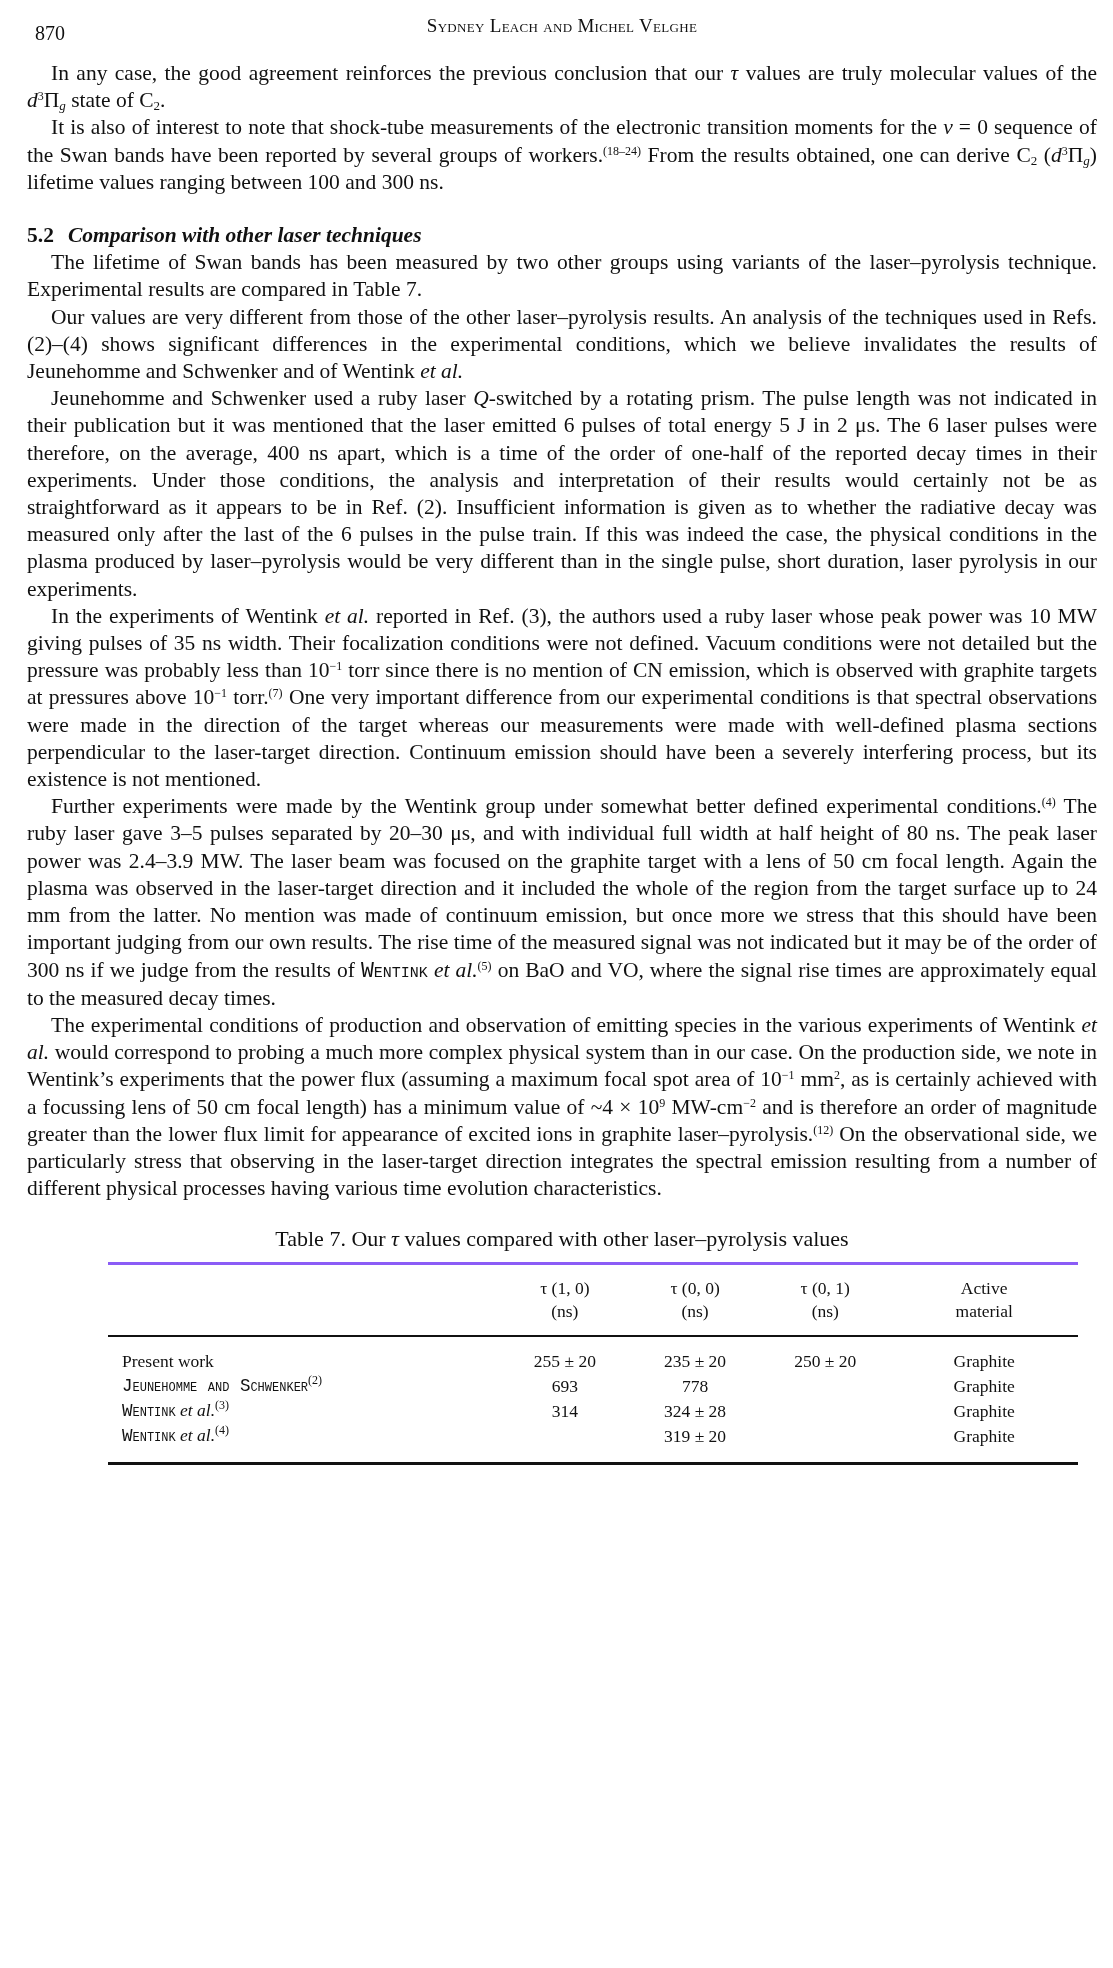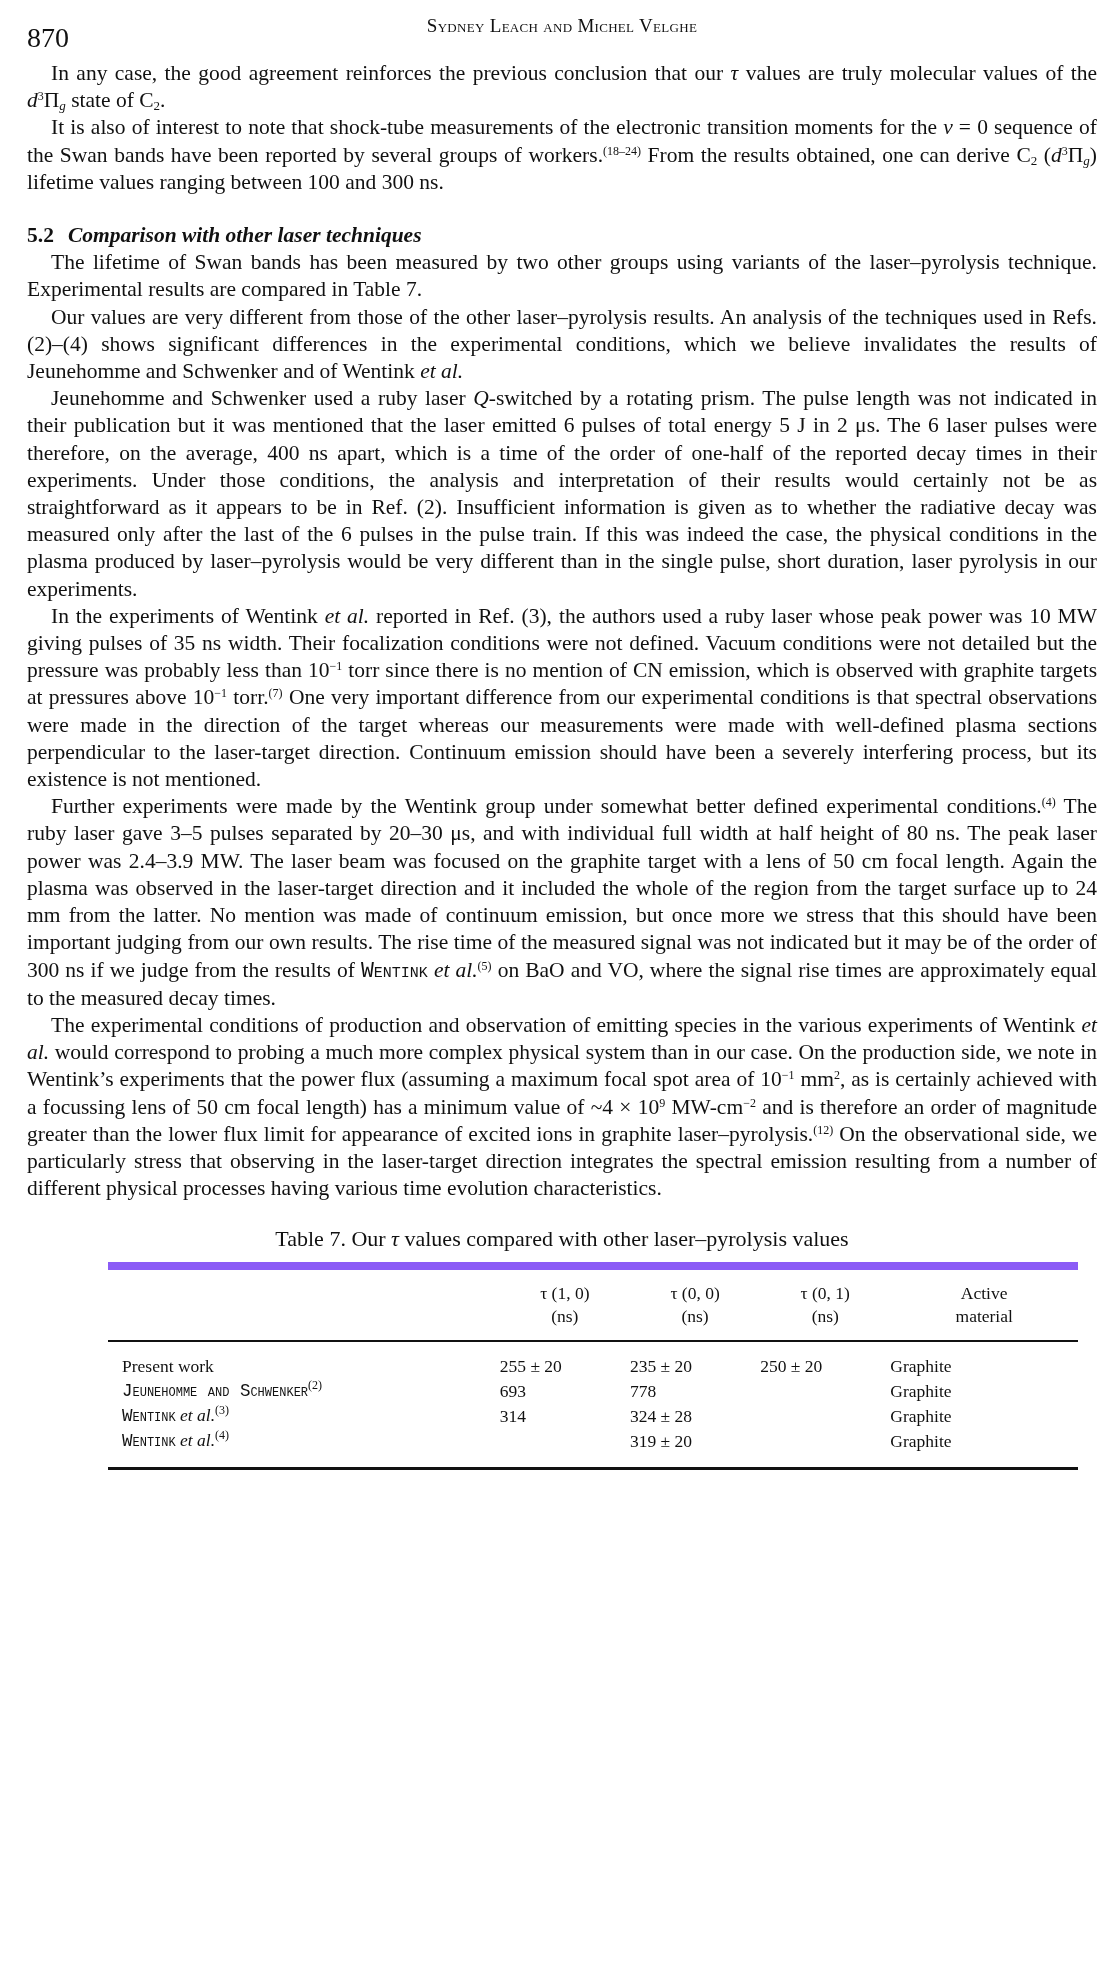--- a/index.html
+++ b/index.html
@@ -3,21 +3,21 @@
 <meta charset="utf-8">
 <style>
   html, body { margin: 0; padding: 0; background: #ffffff; }
   body {
     width: 1113px; height: 1968px; overflow: hidden; position: relative;
     font-family: "Liberation Serif", "DejaVu Serif", serif;
     color: #111111;
   }
   .page { position: absolute; left: 27px; top: 0; width: 1070px; }
   .running-head { position: relative; height: 60px; }
-  .page-number { position: absolute; left: 0; top: 22px; font-size: 28px; }
+  .page-number { position: absolute; left: 8px; top: 22px; font-size: 20px; }
   .running-title {
     position: absolute; left: 0; right: 0; top: 15px; text-align: center;
     font-size: 19px; font-variant: small-caps; letter-spacing: 0.3px;
   }
   .body-text { font-size: 21.5px; line-height: 27.2px; text-align: justify; }
   .para { margin: 0; text-indent: 24px; }
   .gap { height: 26px; }
   .section-heading { margin: 0; font-size: 21.5px; line-height: 27.2px; }
   .section-heading .sec-num { font-style: normal; }
   .section-heading .sec-title { font-style: italic; margin-left: 14px; }
@@ -27,28 +27,28 @@
   .it { font-style: italic; }
 
   .table-caption {
     margin-top: 26px; text-align: center; font-size: 22px; line-height: 22px;
   }
   table.data-table {
     margin: 12px 0 0 81px; width: 970px; border-collapse: collapse;
     font-size: 17.5px;
   }
   table.data-table thead tr.head-row th {
-    border-top: 8px solid #8b5cf6; border-bottom: 2px solid #111;
+    border-top: 3px solid #8b5cf6; border-bottom: 2px solid #111;
     font-weight: normal; padding: 12px 0 12px 0; line-height: 23px;
     text-align: center; vertical-align: top;
   }
   table.data-table tbody tr td { padding: 0; line-height: 24px; }
   table.data-table tbody tr:first-child td { padding-top: 12px; }
   table.data-table tbody tr:last-child td { padding-bottom: 14px; border-bottom: 3px solid #111; }
-  td.num, td.mat { }
+  td.num, td.mat { text-align: center; }
   td.src { padding-left: 14px !important; text-align: left; }
   col.c-src { width: 355px; }
   col.c-num { width: 118px; }
   col.c-mat { width: 170px; }
 </style>
 </head>
 <body>
 
 <div class="page">
 

